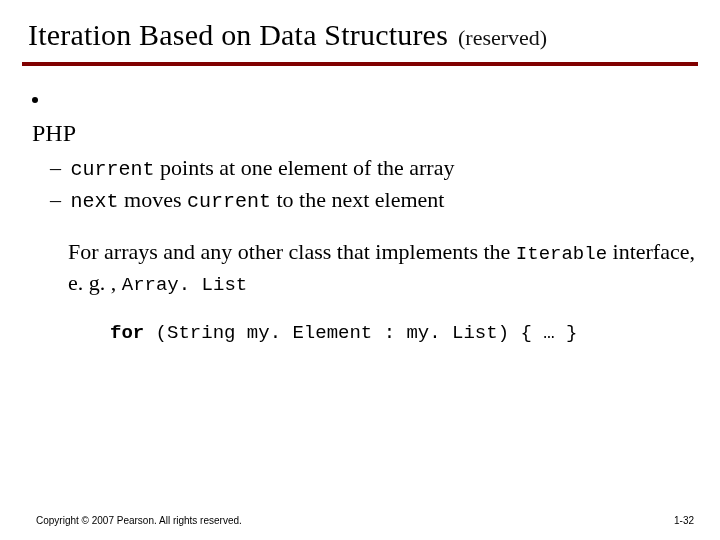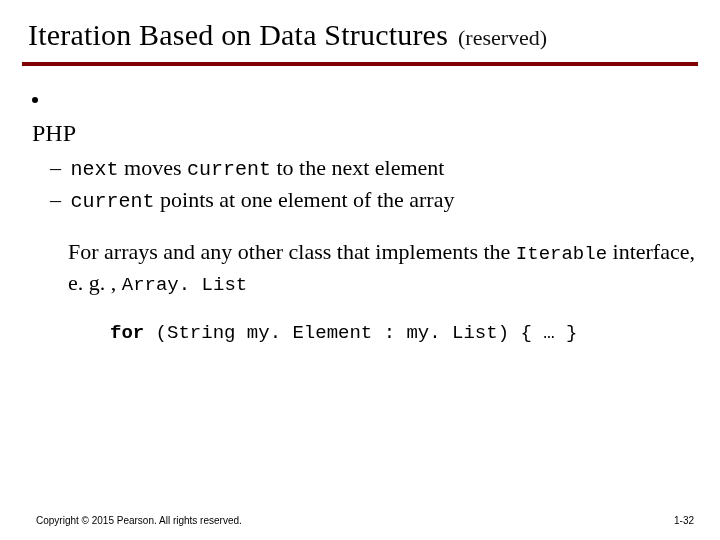--- a/index.html
+++ b/index.html
@@ -95,34 +95,34 @@
 
 <div class="content">
 
   <div class="bullet-row">
     <div class="bullet-dot"></div>
     <div class="bullet-text">PHP</div>
   </div>
 
   <div class="sub-list">
     <div class="sub-item">
-      <span class="dash">– </span><span class="code">next</span><span> moves </span><span class="code">current</span><span> to the next element</span>
+      <span class="dash">– </span><span class="code">current</span><span> points at one element of the array</span>
     </div>
     <div class="sub-item">
-      <span class="dash">– </span><span class="code">current</span><span> points at one element of the array</span>
+      <span class="dash">– </span><span class="code">next</span><span> moves </span><span class="code">current</span><span> to the next element</span>
     </div>
   </div>
 
 
   <div class="java-sub">
     <span>For arrays and any other class that implements the </span><span class="code-sm">Iterable</span><span> interface, e. g. , </span><span class="code-sm">Array. List</span>
   </div>
 
   <div class="code-line">
     <span class="kw">for</span><span> (String my. Element : my. List) { … }</span>
   </div>
 
 </div>
 
 <div class="footer">
-  <span>Copyright © 2015 Pearson. All rights reserved.</span>
+  <span>Copyright © 2007 Pearson. All rights reserved.</span>
   <span>1-32</span>
 </div>
 
 </body></html>

